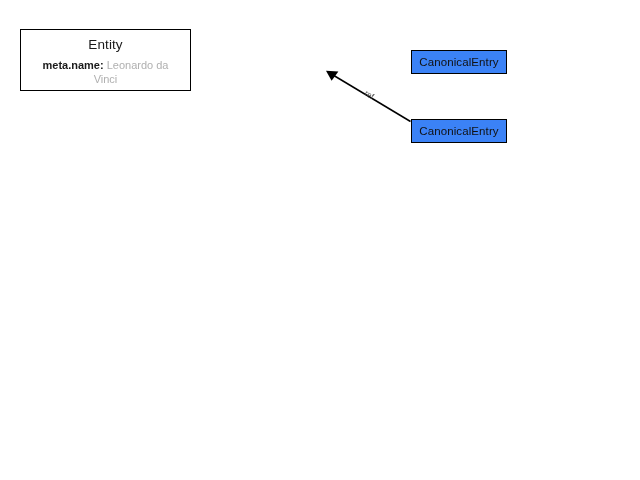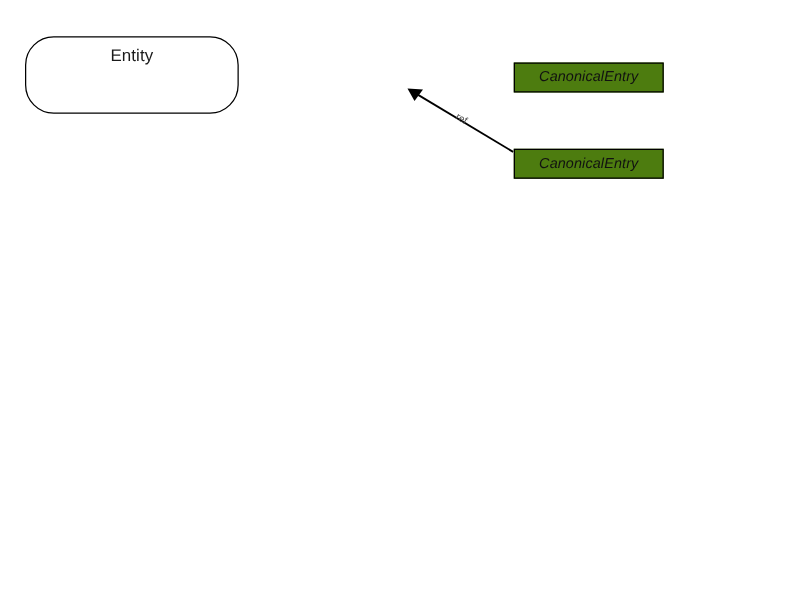--- a/index.html
+++ b/index.html
@@ -41,21 +41,20 @@
   }
 
   
   #entity-node {
     left: 20px;
     top: 29px;
     width: 171px;
     height: 62px;
     padding: 6px 8px 7px 8px;
     justify-content: flex-start;
-    border-radius: 23px;
   }
   #entity-node .node-title {
     font-size: 13.5px;
     line-height: 17px;
     letter-spacing: 0.1px;
     color: #1a1a1a;
     margin-bottom: 5px;
   }
   .prop-row {
     font-size: 11px;
@@ -80,25 +79,24 @@
     height: 32px;
   }
   #artefact-node .node-title {
     font-size: 13.5px;
     line-height: 16px;
     letter-spacing: 0.1px;
   }
 
   
   .node.canonical {
-    background: #4d7c0f;
+    background: #3b82f6;
     border: 1.6px solid #000000;
-    width: 120px;
+    width: 96px;
     height: 24px;
-    font-style: italic;
   }
   .node.canonical .node-title {
     font-size: 11.5px;
     line-height: 14px;
     letter-spacing: 0.1px;
     color: #111111;
   }
   #canonical-node-1 {
     left: 411px;
     top: 50px;
@@ -141,20 +139,24 @@
 
     <g>
       <line class="edge-line" x1="410.5" y1="121.5" x2="330.5" y2="73.5"></line>
       <polygon class="edge-arrow" points="326.0,70.8 338.4,71.6 331.6,80.8"></polygon>
       <text class="edge-label" x="368" y="97" text-anchor="middle" transform="rotate(31 368 97)">ref</text>
     </g>
   </svg>
 
   <div class="node" id="entity-node">
     <div class="node-title">Entity</div>
+    <div class="prop-row">
+      <span class="prop-key">meta.name:</span>
+      <span class="prop-val">Leonardo da Vinci</span>
+    </div>
   </div>
 
 
   <div class="node canonical" id="canonical-node-1">
     <div class="node-title">CanonicalEntry</div>
   </div>
 
   <div class="node canonical" id="canonical-node-2">
     <div class="node-title">CanonicalEntry</div>
   </div>

